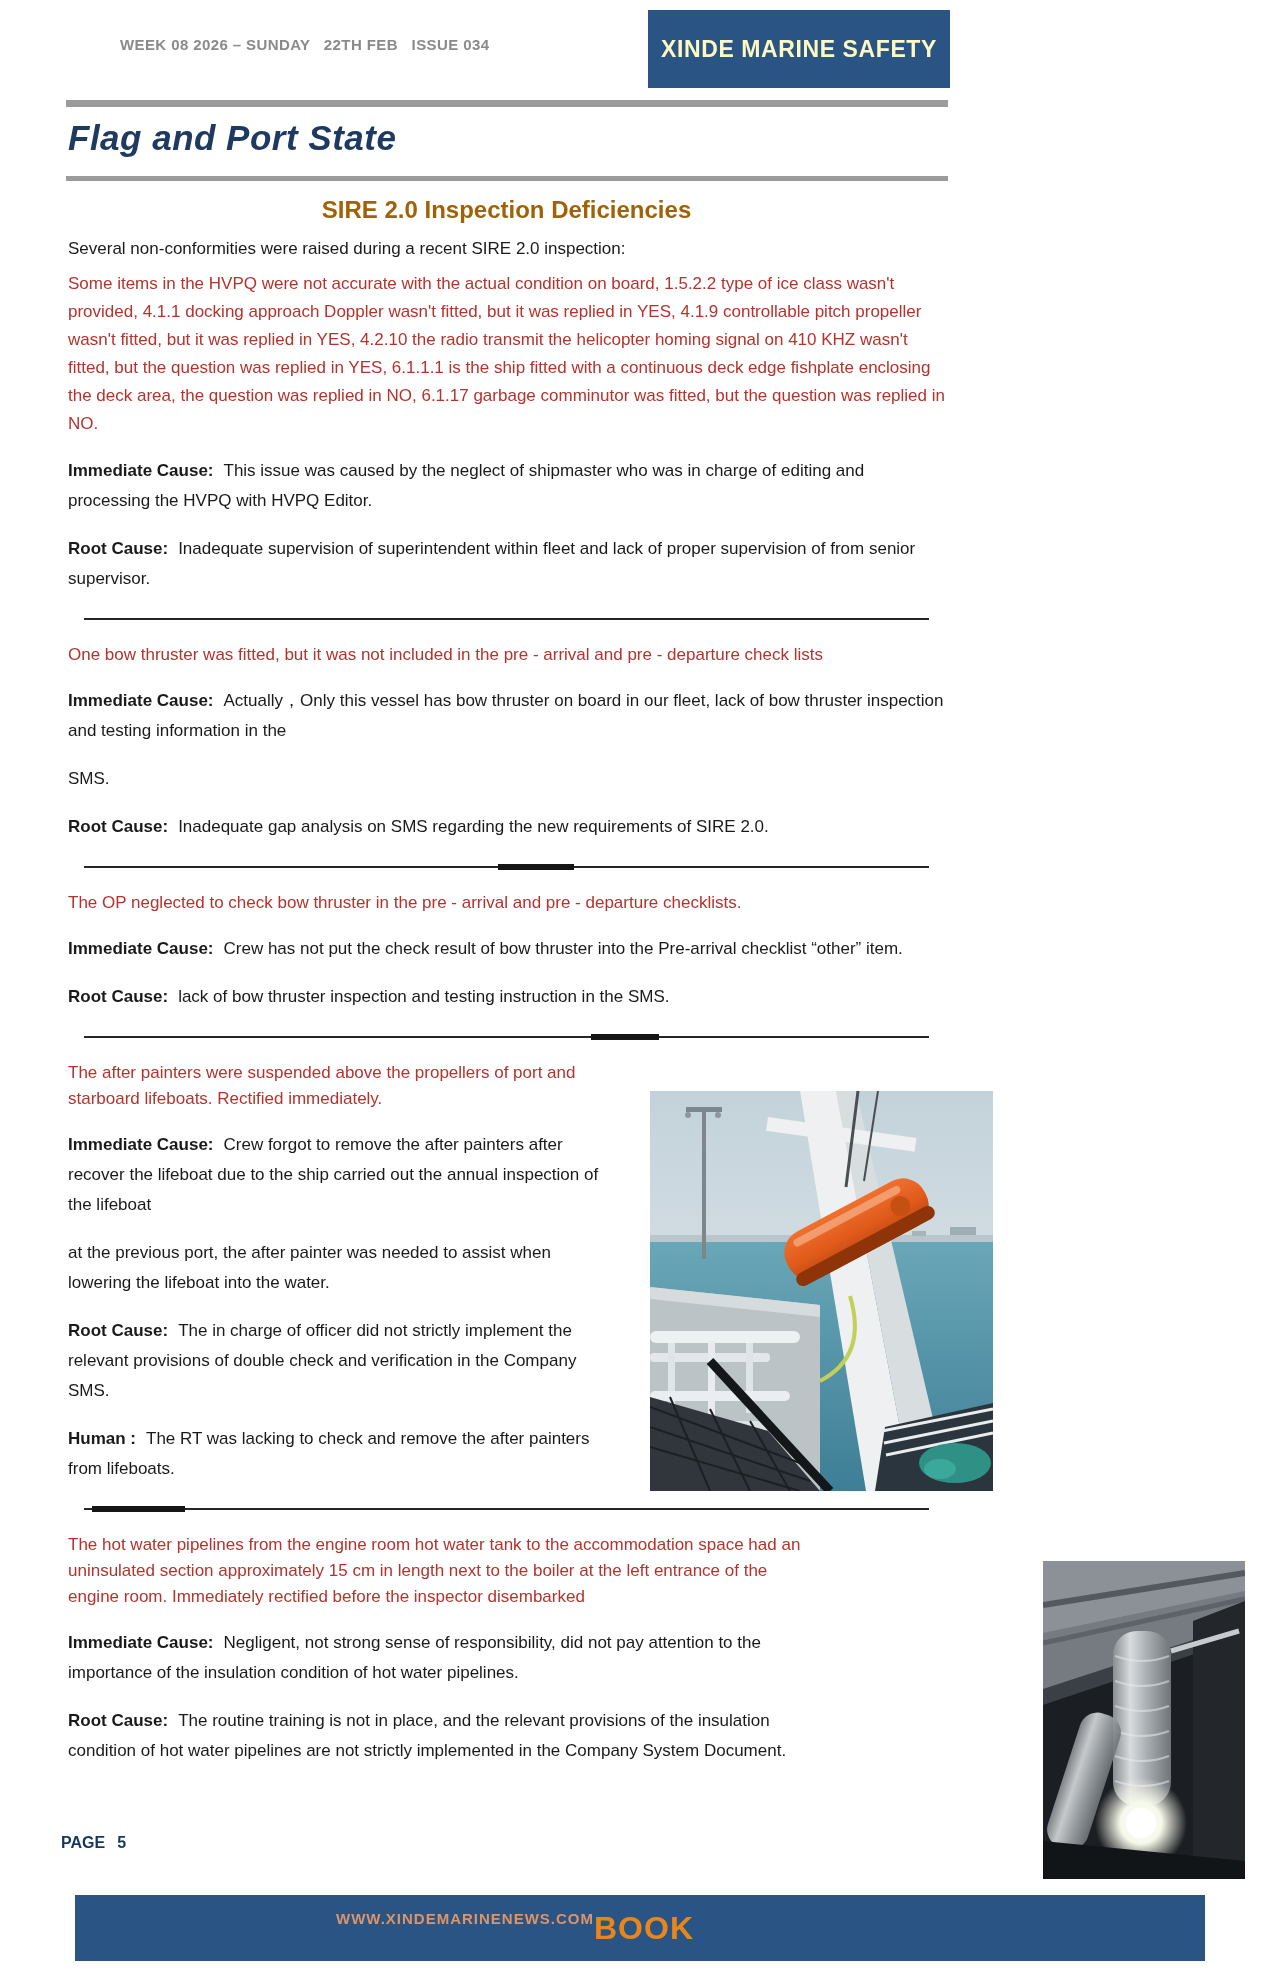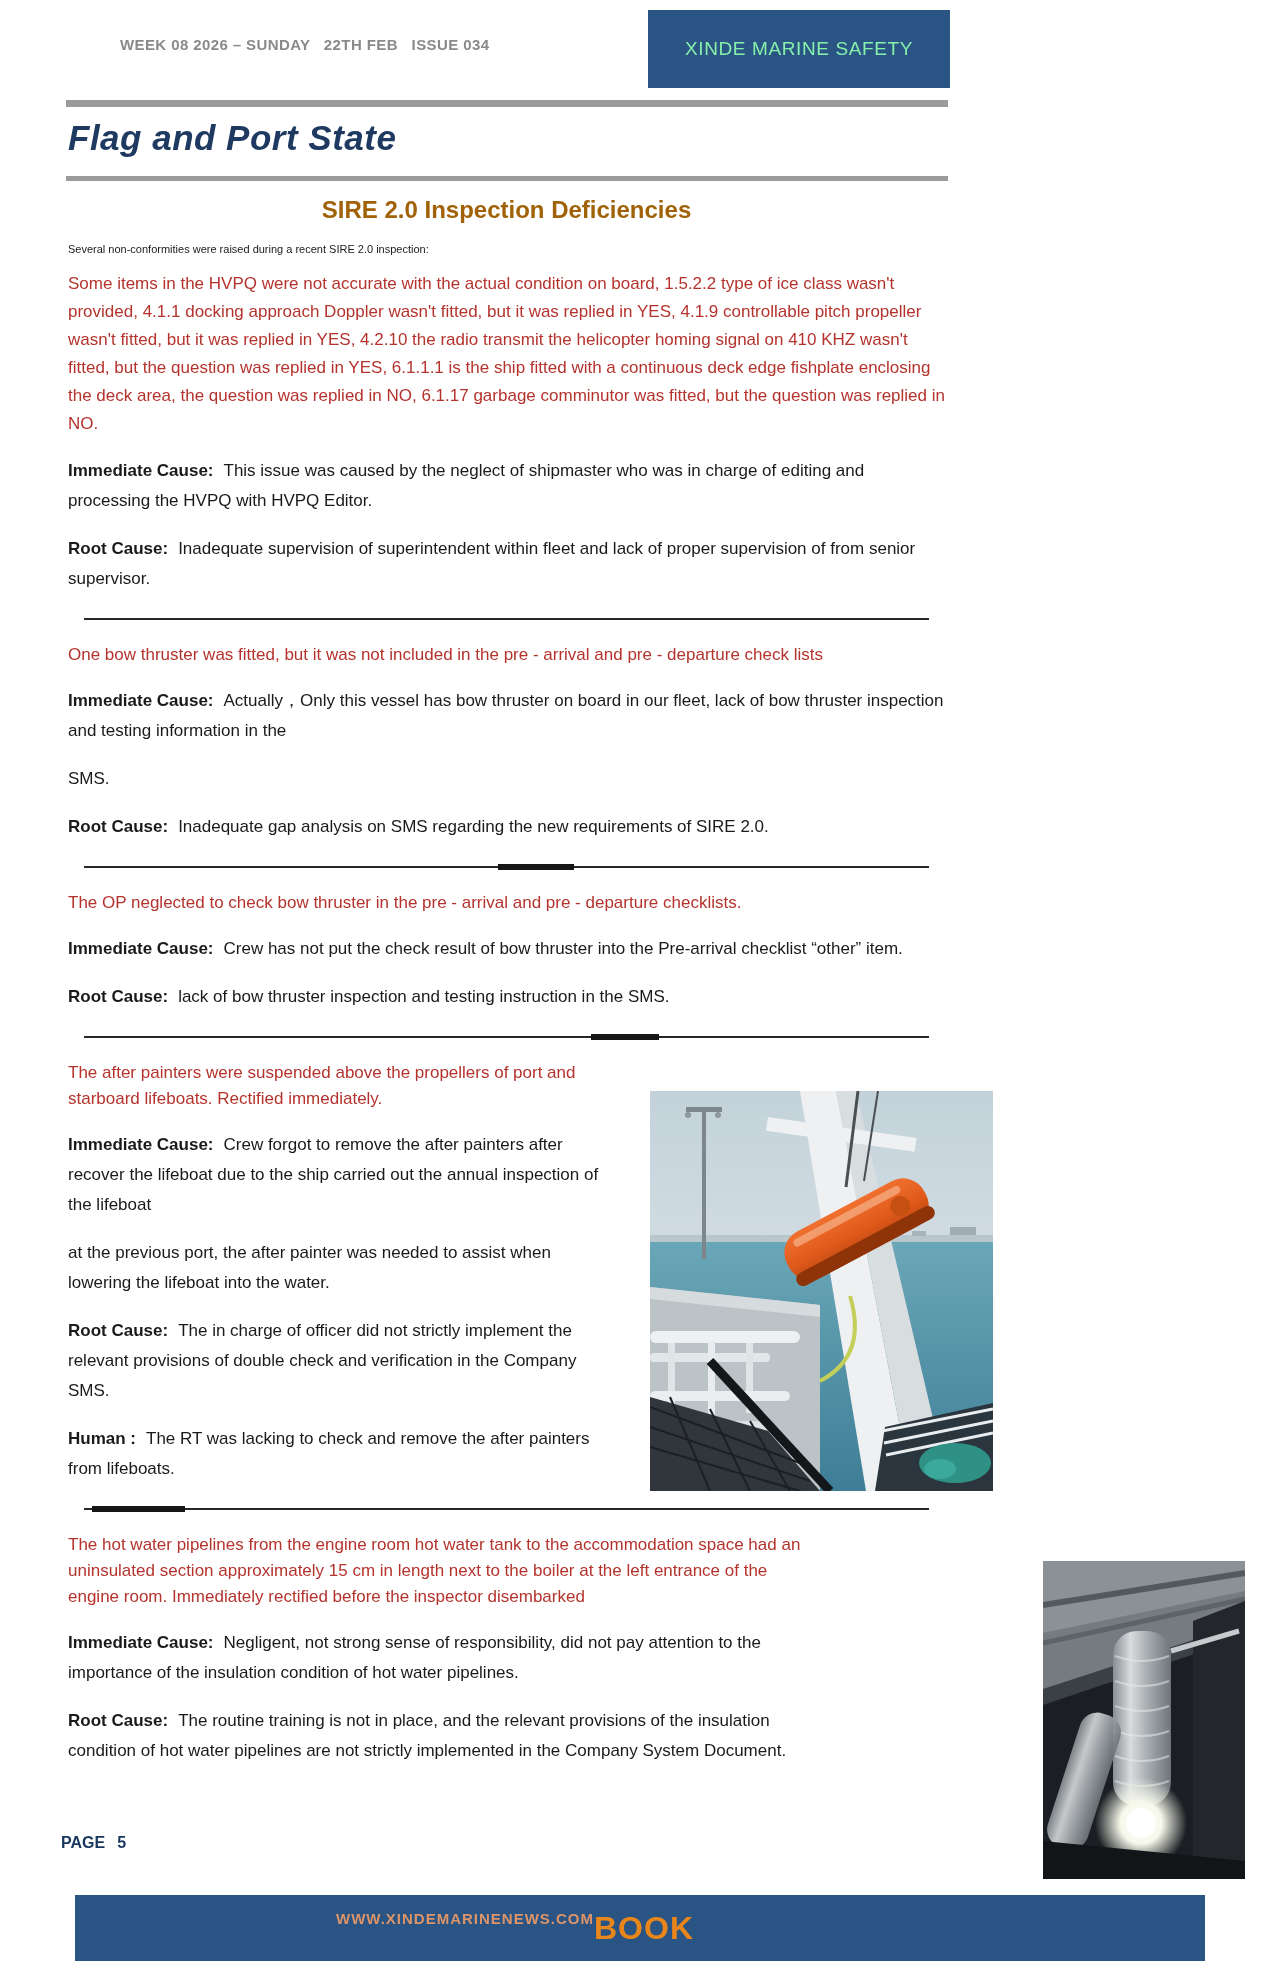--- a/index.html
+++ b/index.html
@@ -9,34 +9,34 @@
   }
   
   .issue-line{
     position:absolute;top:36px;left:120px;font-size:15px;font-weight:bold;
     color:#8a8a8a;letter-spacing:.4px;white-space:pre;
   }
   .brand-box{
     position:absolute;top:10px;left:648px;width:302px;height:78px;background:#2a5483;
     display:flex;align-items:center;justify-content:center;
   }
-  .brand-box span{color:#86efac;font-size:19px;font-weight:normal;letter-spacing:.6px;}
+  .brand-box span{color:#fef9c3;font-size:23px;font-weight:bold;letter-spacing:.6px;}
   .rule-thick{position:absolute;top:100px;left:66px;width:882px;height:7px;background:#9b9b9b;}
   .section-title{
     position:absolute;top:118px;left:68px;margin:0;font-size:35px;font-style:italic;
     font-weight:bold;color:#1f3a60;letter-spacing:.5px;
   }
   .rule-thin{position:absolute;top:176px;left:66px;width:882px;height:5px;background:#9b9b9b;}
   
   .content{position:absolute;top:196px;left:68px;width:877px;}
   .article-title{
     margin:0 0 12px 0;text-align:center;font-size:24px;font-weight:bold;color:#a16207;
   }
   p{margin:0;}
-  .intro{font-size:11px;line-height:26px;margin-bottom:8px;}
+  .intro{font-size:17px;line-height:26px;margin-bottom:8px;}
   .finding{color:#b5332d;font-size:17px;line-height:26px;margin-bottom:16px;}
   .finding-dense{line-height:28px;margin-bottom:14px;}
   .cause{font-size:17px;line-height:30px;margin-bottom:18px;margin-top:18px;}
   .cause-tight{margin-bottom:4px;}
   .cause .label{font-weight:bold;margin-right:10px;}
   .divider{position:relative;height:2px;background:#262626;margin:24px 16px 22px 16px;}
   .divider .seg{position:absolute;top:-2px;height:6px;background:#161616;}
   .seg-mid{left:49%;width:9%;}
   .seg-midright{left:60%;width:8%;}
   .seg-left{left:1%;width:11%;}

